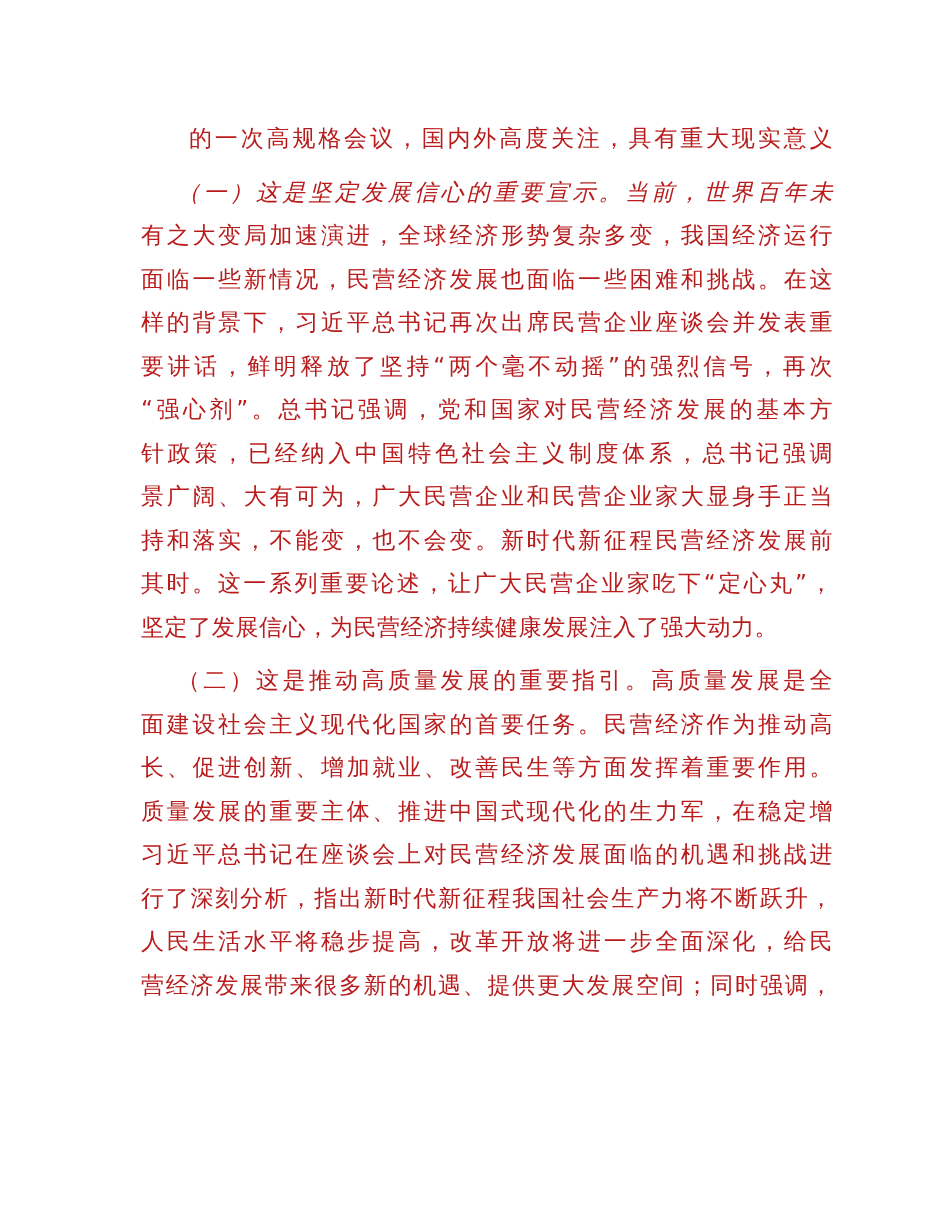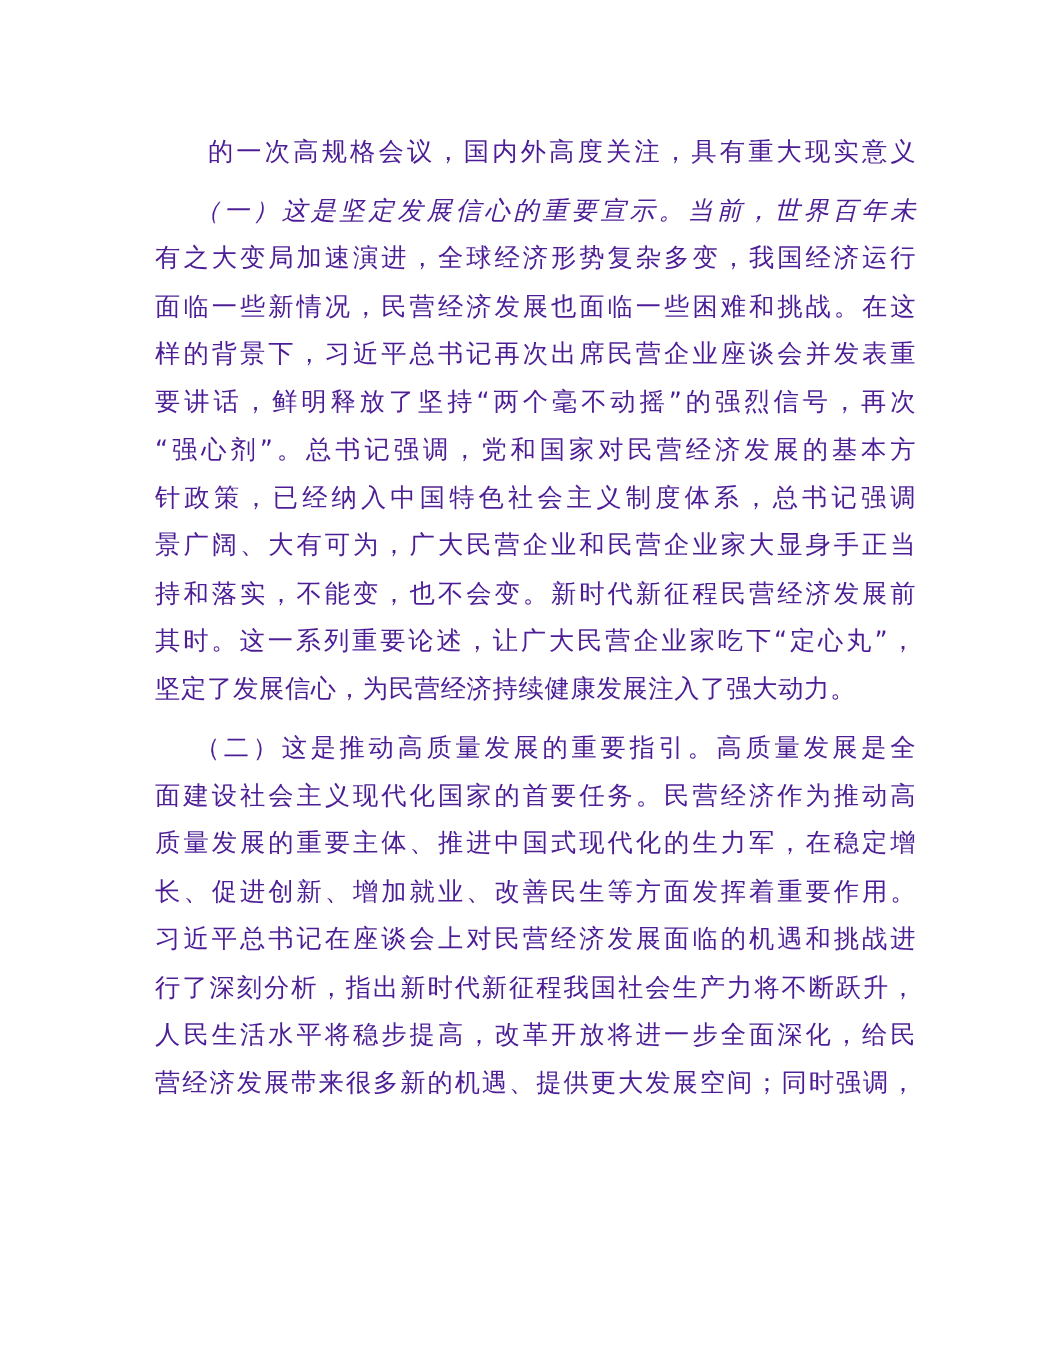--- a/index.html
+++ b/index.html
@@ -1,20 +1,20 @@
 <!DOCTYPE html>
 <html><head>
 <meta charset="utf-8">
 <style>
   html, body { margin: 0; padding: 0; background: #ffffff; }
   body { width: 950px; height: 1230px; position: relative; overflow: hidden; }
   .page {
     position: absolute; left: 141px; top: 117px; width: 692px;
     font-family: "DejaVu Sans", "Liberation Sans", sans-serif;
-    font-size: 23px; color: #4c1d95;
+    font-size: 23px; color: #b91c1c;
   }
   .para {
     margin: 0 0 10px 0;
     line-height: 43.5px;
     text-align: justify;
     text-align-last: left;
     letter-spacing: 0.6px;
   }
   .line { display: block; white-space: nowrap; text-align-last: justify; text-align: justify; }
   .line.last { text-align-last: left; }
@@ -37,20 +37,20 @@
     <span class="line">针政策，已经纳入中国特色社会主义制度体系，总书记强调</span>
     <span class="line">景广阔、大有可为，广大民营企业和民营企业家大显身手正当</span>
     <span class="line">持和落实，不能变，也不会变。新时代新征程民营经济发展前</span>
     <span class="line">其时。这一系列重要论述，让广大民营企业家吃下“定心丸”，</span>
     <span class="line last">坚定了发展信心，为民营经济持续健康发展注入了强大动力。</span>
   </p>
 
   <p class="para">
     <span class="line" style="padding-left:36px;">（二）这是推动高质量发展的重要指引。高质量发展是全</span>
     <span class="line">面建设社会主义现代化国家的首要任务。民营经济作为推动高</span>
+    <span class="line">长、促进创新、增加就业、改善民生等方面发挥着重要作用。</span>
     <span class="line">质量发展的重要主体、推进中国式现代化的生力军，在稳定增</span>
-    <span class="line">长、促进创新、增加就业、改善民生等方面发挥着重要作用。</span>
     <span class="line">习近平总书记在座谈会上对民营经济发展面临的机遇和挑战进</span>
     <span class="line">行了深刻分析，指出新时代新征程我国社会生产力将不断跃升，</span>
     <span class="line">人民生活水平将稳步提高，改革开放将进一步全面深化，给民</span>
     <span class="line">营经济发展带来很多新的机遇、提供更大发展空间；同时强调，</span>
   </p>
 </div>
 
 </body></html>

